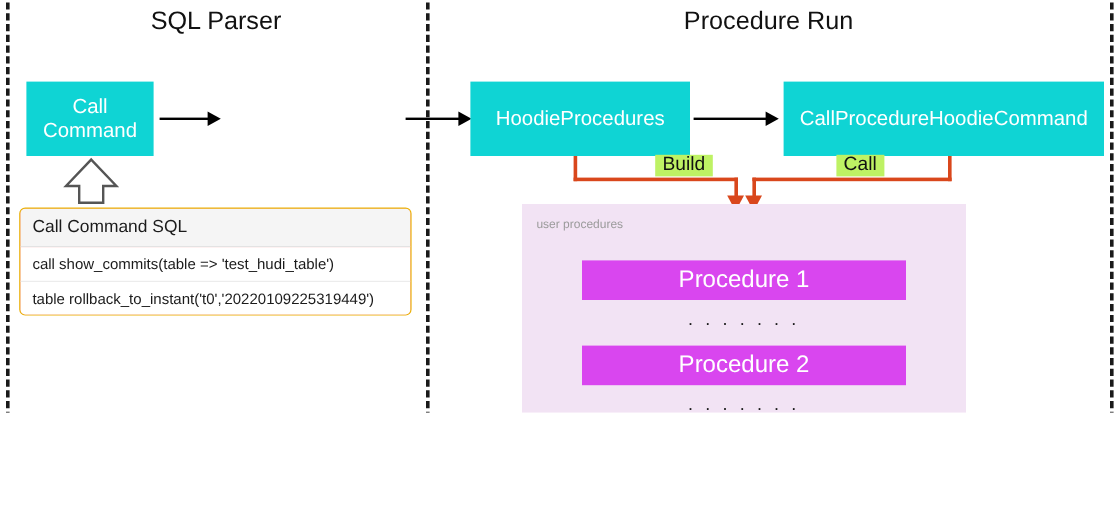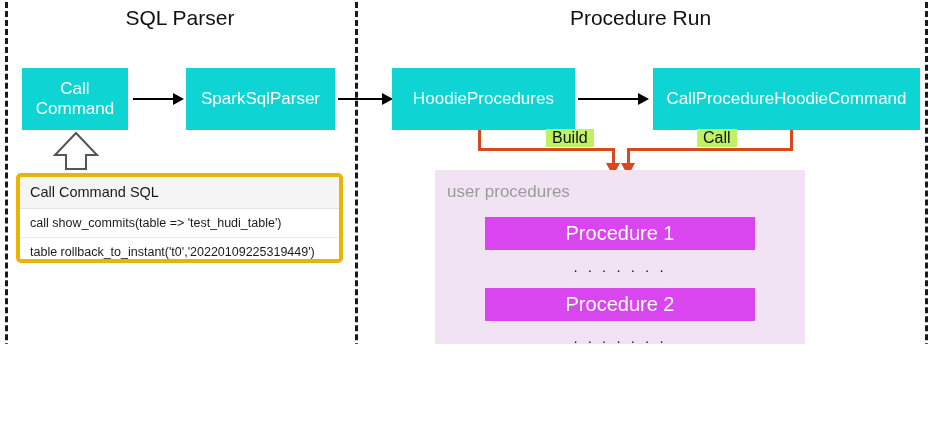--- a/index.html
+++ b/index.html
@@ -67,21 +67,21 @@
   }
 
   
   .hollow-arrow {
     position: absolute;
   }
 
   
   .sqlcard {
     position: absolute;
-    border: 4px solid #eab308;
+    border: 1px solid #eab308;
     border-radius: 5px;
     background: #fca5a5;
     box-sizing: border-box;
     overflow: hidden;
   }
   .sqlcard-header {
     background: #f5f5f5;
     border-bottom: 1px solid #e3e3e3;
     font-size: 14.5px;
     color: #1b1b1b;
@@ -128,21 +128,21 @@
   }
 
   
   .procpanel {
     position: absolute;
     background: #f2e3f4;
     box-sizing: border-box;
   }
   .procpanel-label {
     position: absolute;
-    font-size: 17px;
+    font-size: 10px;
     color: #9b9b9b;
     white-space: nowrap;
   }
   .procbox {
     position: absolute;
     background: #d946ef;
     color: #ffffff;
     display: flex;
     align-items: center;
     justify-content: center;
@@ -171,21 +171,20 @@
   <div class="section-title" style="left:5px; top:6px; width:350px;">SQL Parser</div>
 
   <div class="section-title" style="left:356px; top:6px; width:569px;">Procedure Run</div>
 
   <div class="tealbox" style="left:22px; top:68px; width:106px; height:62px;">Call
 Command</div>
 
   <div class="blackline" style="left:133px; top:98px; width:42px;"></div>
   <div class="blackhead" style="left:173px; top:93px;"></div>
 
-  <div class="tealbox" style="left:186px; top:68px; width:149px; height:62px;">SparkSqlParser</div>
 
   <div class="blackline" style="left:338px; top:98px; width:48px;"></div>
   <div class="blackhead" style="left:382px; top:93px;"></div>
 
   <div class="hollow-arrow" style="left:52px; top:131px;">
     <svg width="48" height="40" viewBox="0 0 48 40">
       <polygon points="24,2 45,24 34,24 34,38 14,38 14,24 3,24" fill="#ffffff" stroke="#555555" stroke-width="2" stroke-linejoin="miter"></polygon>
     </svg>
   </div>
 

